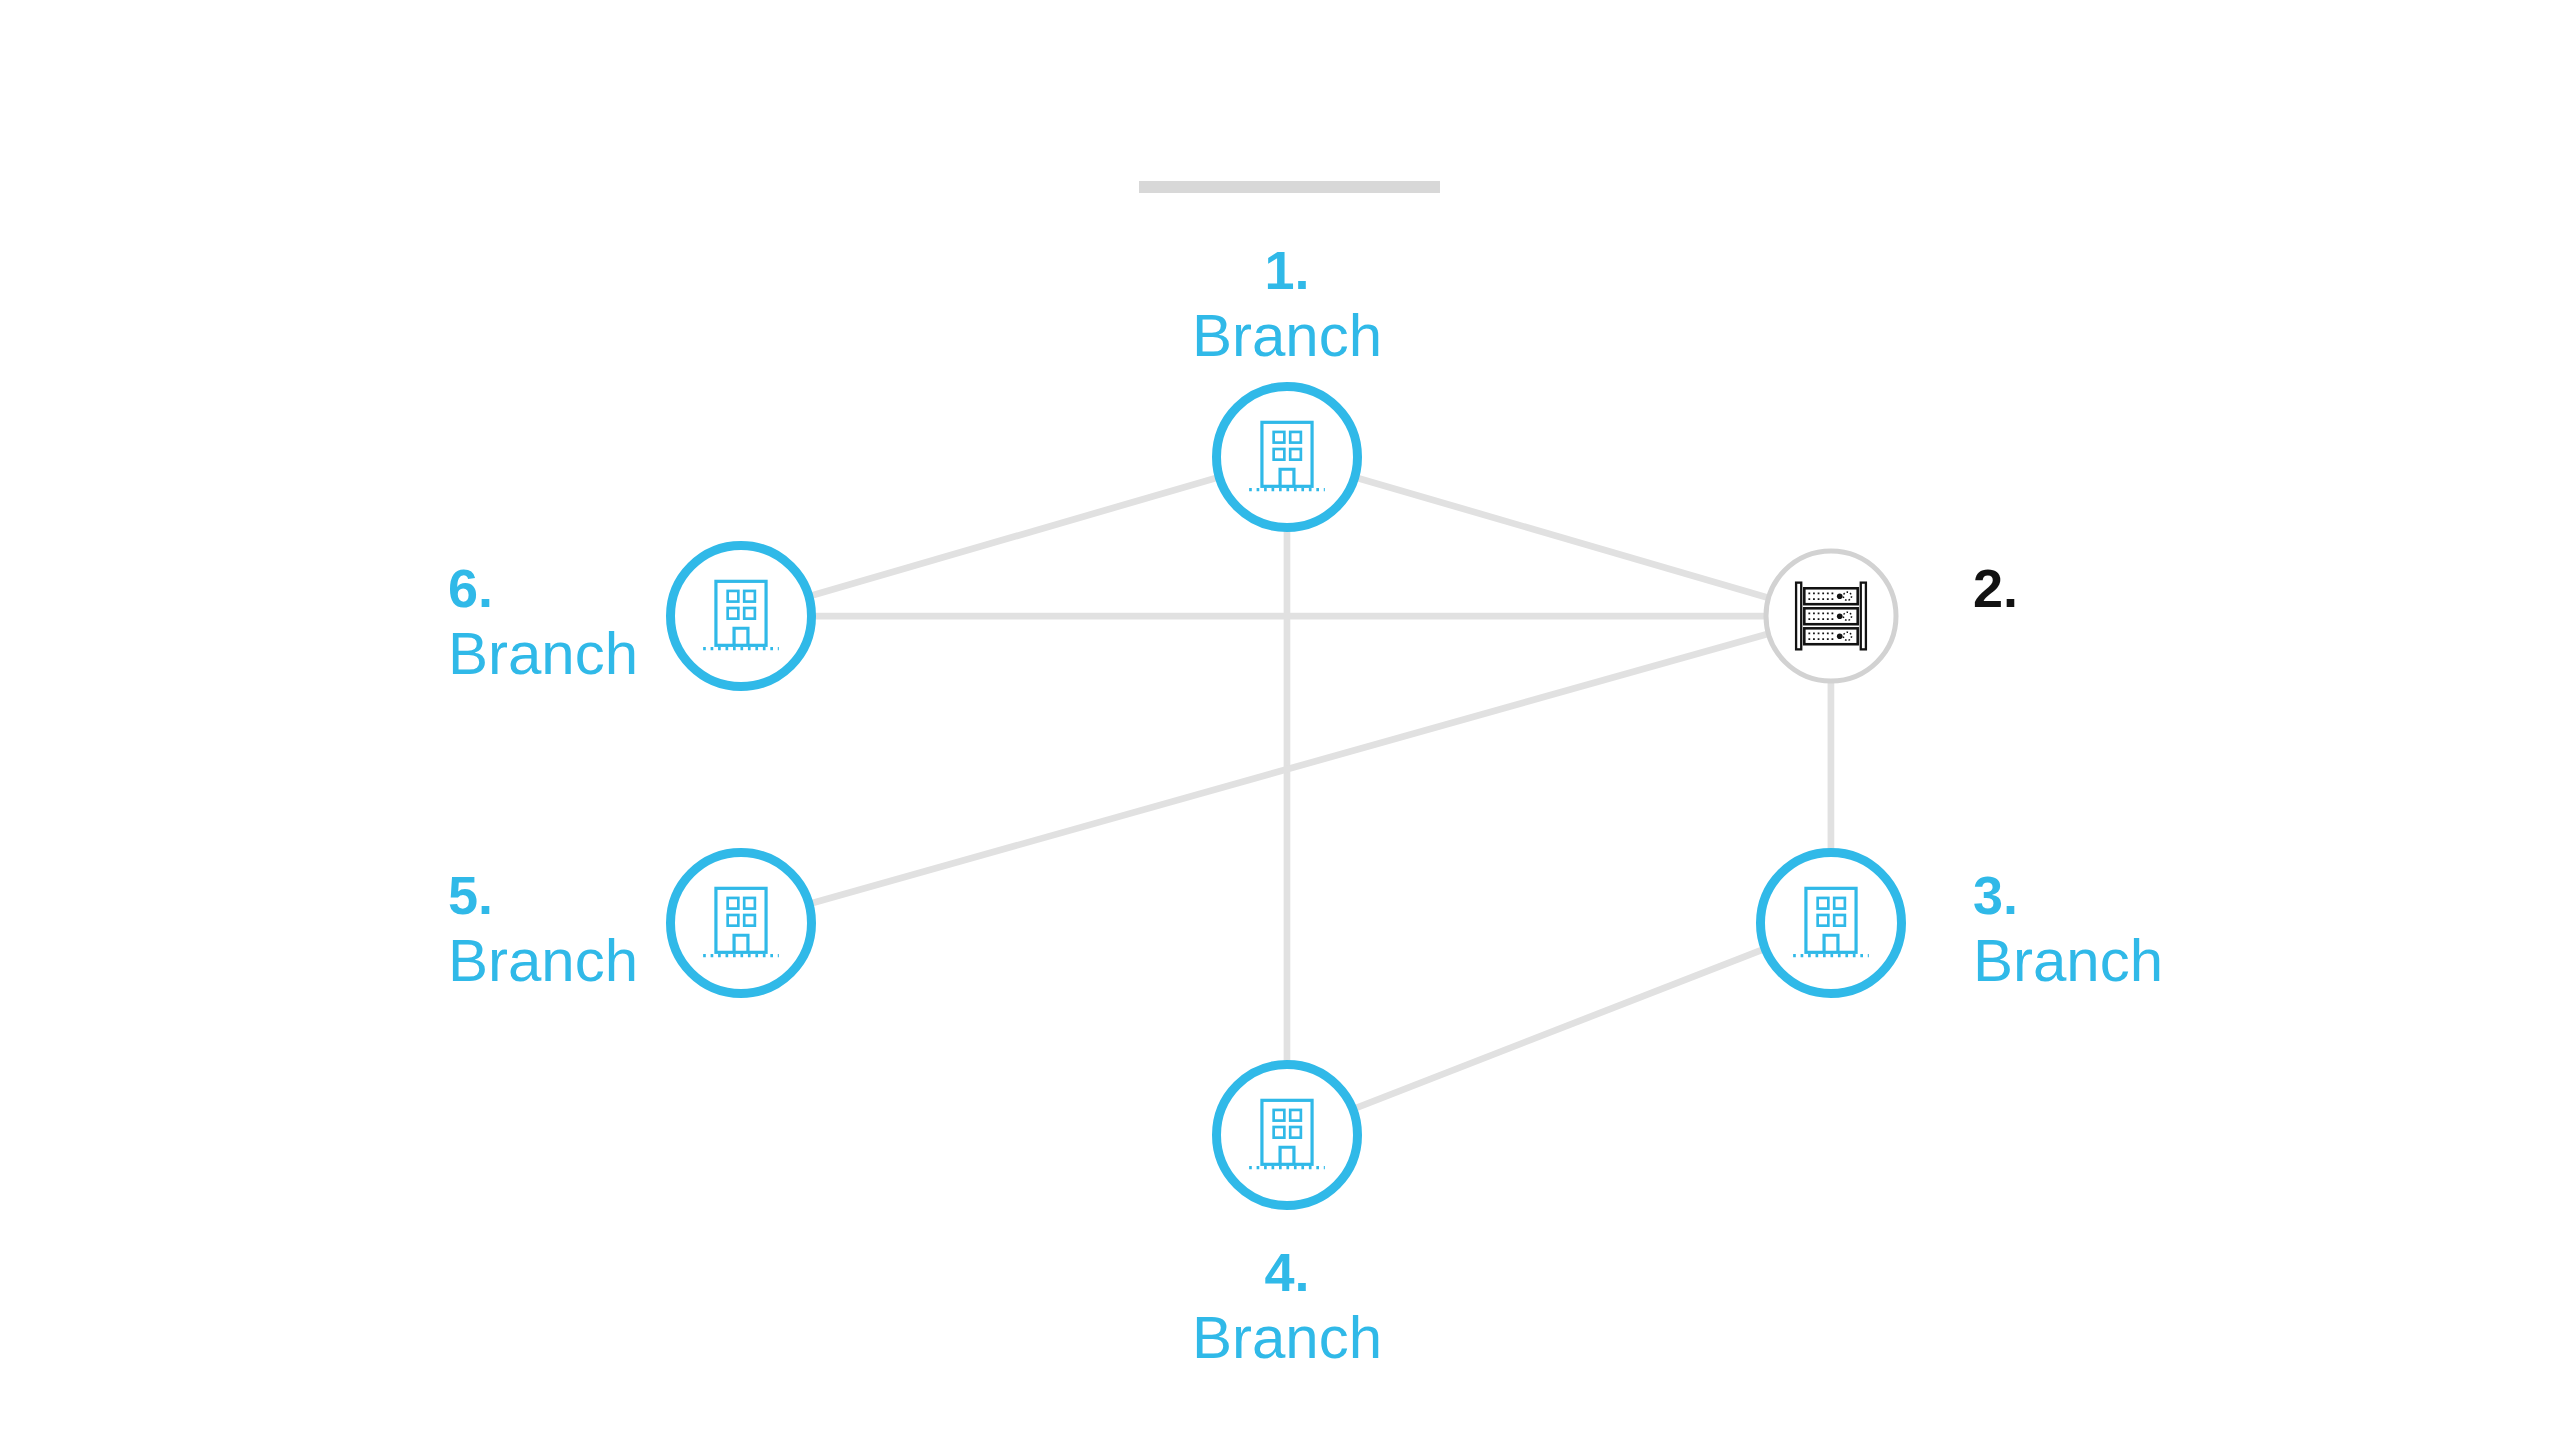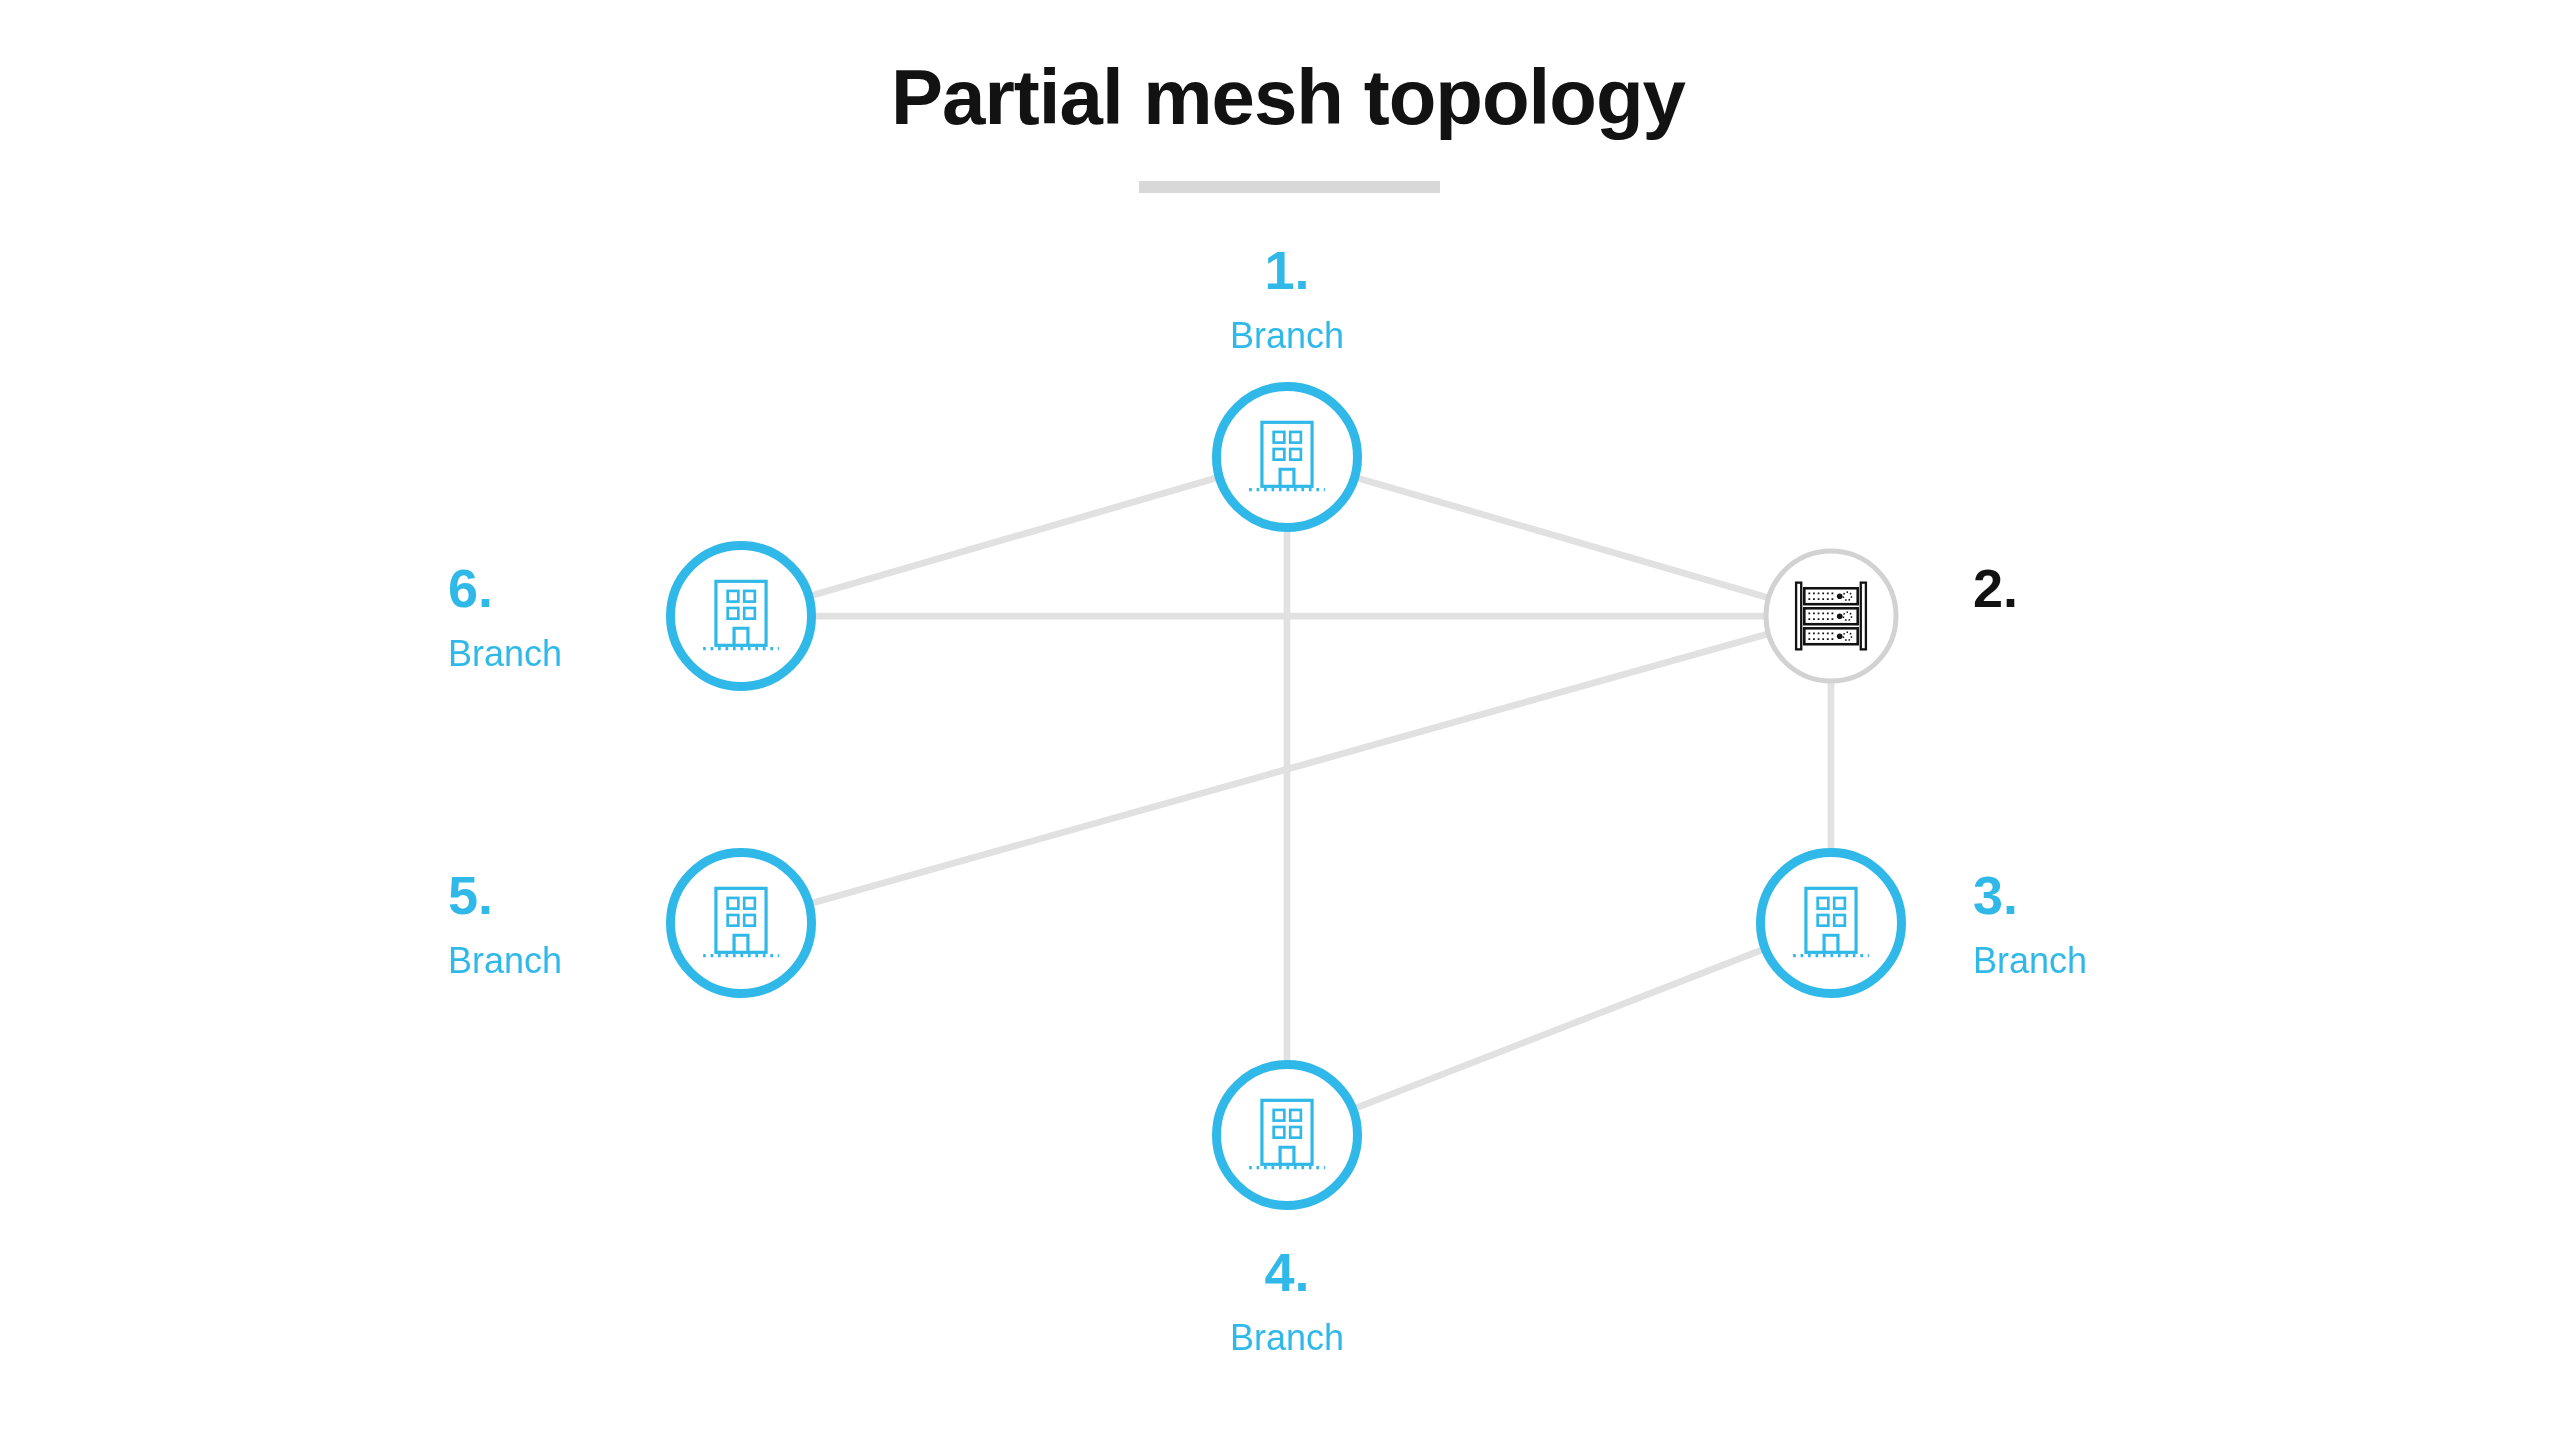--- a/index.html
+++ b/index.html
@@ -33,31 +33,30 @@
     box-sizing:border-box;display:flex;align-items:center;justify-content:center;
     transform:translate(-50%,-50%);
   }
   .node.branch{width:150px;height:150px;border:9.8px solid var(--accent);color:var(--accent);}
   .node.datacenter{width:135px;height:135px;border:5.7px solid var(--hub-ring);color:var(--dark);}
   .node svg{display:block;}
   .node-label{
     position:absolute;z-index:3;white-space:nowrap;line-height:65px;
   }
   .node-label .num{font-size:54px;font-weight:bold;}
-  .node-label .nm{font-size:36px;font-weight:normal;}
+  .node-label .nm{font-size:60px;font-weight:normal;}
   .node-label.branch{color:var(--accent);}
   .node-label.datacenter{color:var(--dark);}
   .node-label.side-top,.node-label.side-bottom{text-align:center;transform:translateX(-50%);}
   .node-label.side-left,.node-label.side-right{text-align:left;}
 </style>
 </head>
 <body>
 
 <div id="canvas">
-  <h1 id="page-title">Partial mesh topology</h1>
   <div id="title-underline"></div>
   <svg id="edges" width="2576" height="1449" viewBox="0 0 5000 2813">
       <line x1="2498" y1="888" x2="1438" y2="1196"></line>
       <line x1="2498" y1="888" x2="3554" y2="1196"></line>
       <line x1="2498" y1="888" x2="2498" y2="2203"></line>
       <line x1="1438" y1="1196" x2="3554" y2="1196"></line>
       <line x1="3554" y1="1196" x2="1438" y2="1792"></line>
       <line x1="3554" y1="1196" x2="3554" y2="1792"></line>
       <line x1="3554" y1="1792" x2="2498" y2="2203"></line>
     </svg>

